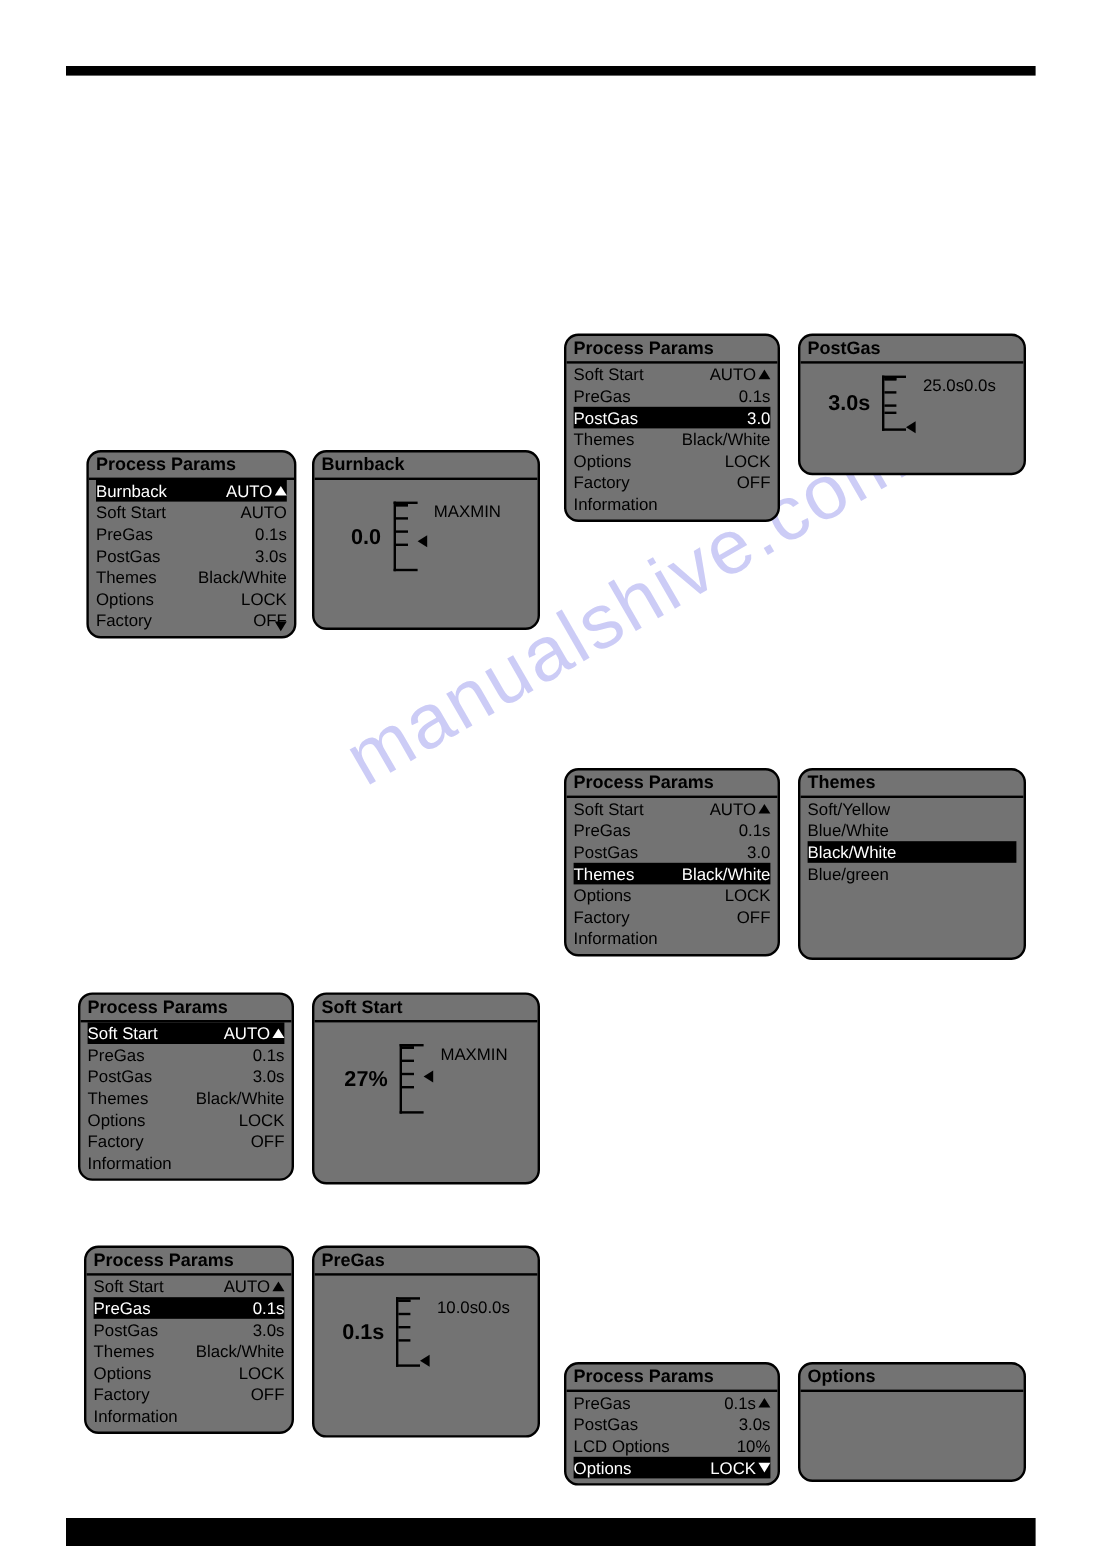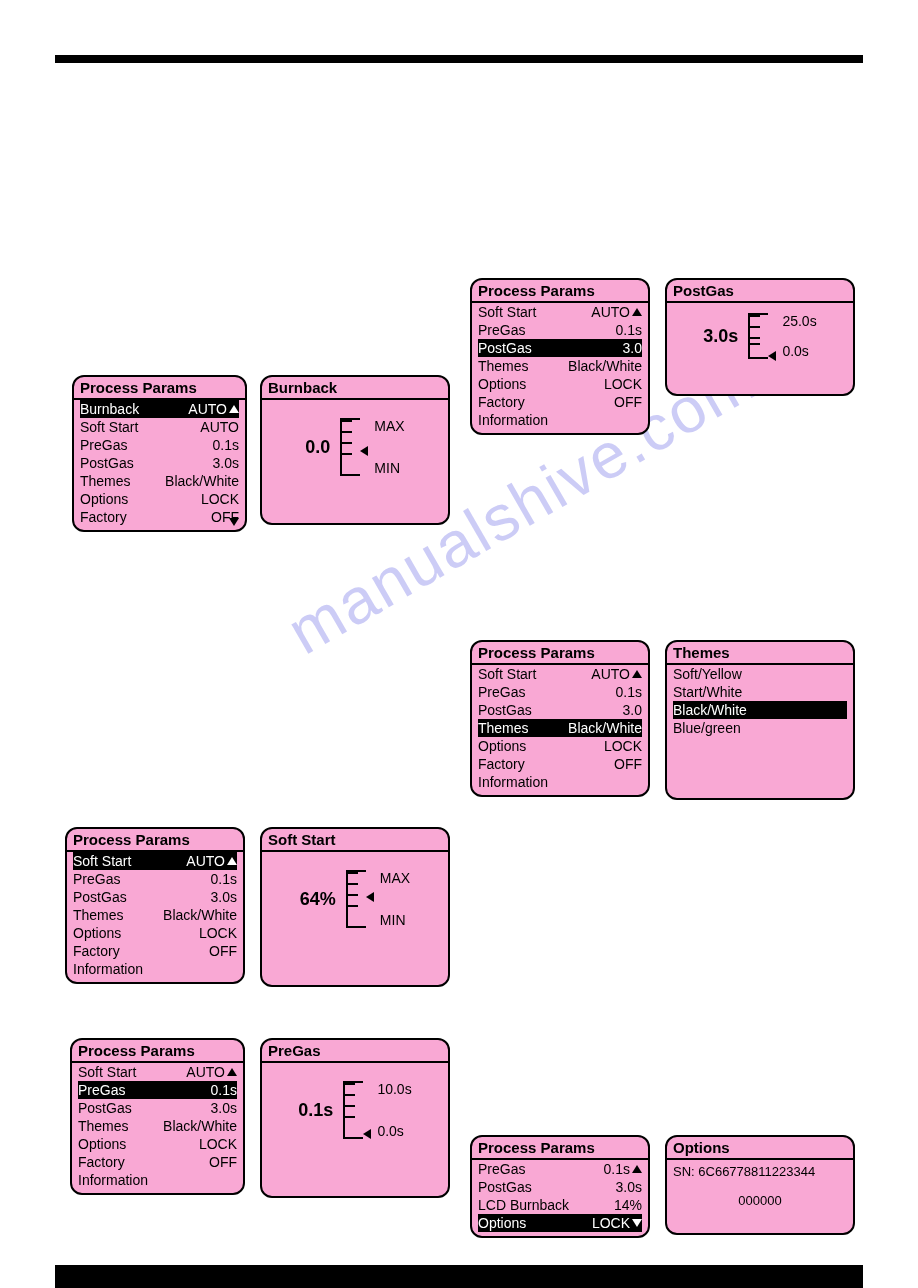--- a/index.html
+++ b/index.html
@@ -4,21 +4,21 @@
 <style>
   * { box-sizing: border-box; margin: 0; padding: 0; }
   body { font-family: Arial, Helvetica, sans-serif; background: #fff; width: 918px; position: relative; }
   .top-bar { height: 8px; background: #000; margin: 55px 55px 0 55px; }
   .bottom-bar { height: 24px; background: #000; margin: 0 55px; position: absolute; left: 0; right: 0; }
   .page { position: relative; height: 1288px; }
   .panel {
     position: absolute;
     border: 2px solid #000;
     border-radius: 12px;
-    background: #f9a8d4;
+    background: #737373;
     overflow: hidden;
   }
   .panel-title {
     font-weight: bold;
     font-size: 15px;
     padding: 2px 6px 2px 6px;
     border-bottom: 2px solid #000;
   }
   .panel-body { padding: 0 6px 4px 6px; font-size: 14px; }
   .row { display: flex; justify-content: space-between; line-height: 18px; }
@@ -36,21 +36,21 @@
     position: relative;
   }
   .gauge::before, .gauge::after, .gauge .t1, .gauge .t2, .gauge .t3 {
     content: ""; position: absolute; left: 0; width: 10px; height: 2px; background: #000;
   }
   .gauge .t1 { top: 11px; } .gauge .t2 { top: 22px; } .gauge .t3 { top: 33px; }
   .gauge-ptr {
     position: absolute; left: 18px; top: 26px;
     width: 0; height: 0; border-top: 5px solid transparent; border-bottom: 5px solid transparent; border-right: 8px solid #000;
   }
-  .gauge-labels { display: flex; flex-direction: column; justify-content: space-between; height: 58px; margin-left: 14px; font-size: 14px; }
+  .gauge-labels { display: flex; flex-direction: row; justify-content: space-between; height: 58px; margin-left: 14px; font-size: 14px; }
   .watermark {
     position: absolute; left: 260px; top: 420px; width: 500px;
     font-size: 64px; color: rgba(110,110,230,0.35);
     transform: rotate(-30deg);
     font-family: Arial, sans-serif;
     pointer-events: none;
     letter-spacing: 2px;
   }
   .theme-row { line-height: 18px; }
   .theme-row.sel { background:#000; color:#fff; }
@@ -244,21 +244,21 @@
             <span></span>
           </span>
         </div>
       </div>
   </div>
 
   <div class="panel" style="left:665px; top:585px; width:190px; height:160px;">
     <div class="panel-title">Themes</div>
     <div class="panel-body">
         <div class="theme-row">Soft/Yellow</div>
-        <div class="theme-row">Start/White</div>
+        <div class="theme-row">Blue/White</div>
         <div class="theme-row sel">Black/White</div>
         <div class="theme-row">Blue/green</div>
       </div>
   </div>
 
   <div class="panel" style="left:65px; top:772px; width:180px;">
     <div class="panel-title">Process Params</div>
     <div class="panel-body">
         <div class="row sel">
           <span>Soft Start</span>
@@ -302,21 +302,21 @@
           <span class="val-right">
             <span></span>
           </span>
         </div>
       </div>
   </div>
 
   <div class="panel" style="left:260px; top:772px; width:190px; height:160px;">
     <div class="panel-title">Soft Start</div>
     <div class="gauge-wrap">
-      <span class="gauge-val">64%</span>
+      <span class="gauge-val">27%</span>
       <div class="gauge">
           <span class="t1"></span>
           <span class="t2"></span>
           <span class="t3"></span>
           <span class="gauge-ptr" style="top:20px;"></span>
         </div>
       <div class="gauge-labels">
         <span>MAX</span>
         <span>MIN</span>
       </div>
@@ -399,37 +399,33 @@
             <span class="arrow-up" style="border-bottom-color: rgb(0, 0, 0);"></span>
           </span>
         </div>
         <div class="row">
           <span>PostGas</span>
           <span class="val-right">
             <span>3.0s</span>
           </span>
         </div>
         <div class="row">
-          <span>LCD Burnback</span>
-          <span class="val-right">
-            <span>14%</span>
+          <span>LCD Options</span>
+          <span class="val-right">
+            <span>10%</span>
           </span>
         </div>
         <div class="row sel">
           <span>Options</span>
           <span class="val-right">
             <span>LOCK</span>
             <span class="arrow-down" style="border-top-color: rgb(255, 255, 255);"></span>
           </span>
         </div>
       </div>
   </div>
 
   <div class="panel" style="left:665px; top:1080px; width:190px; height:100px;">
     <div class="panel-title">Options</div>
-    <div class="opt-body">
-      <div>SN: 6C66778811223344</div>
-      <div style="text-align:center; margin-top:14px;">000000</div>
-    </div>
   </div>
 
   <div class="bottom-bar" style="top:1210px;"></div>
 </div>
 
 </body></html>

